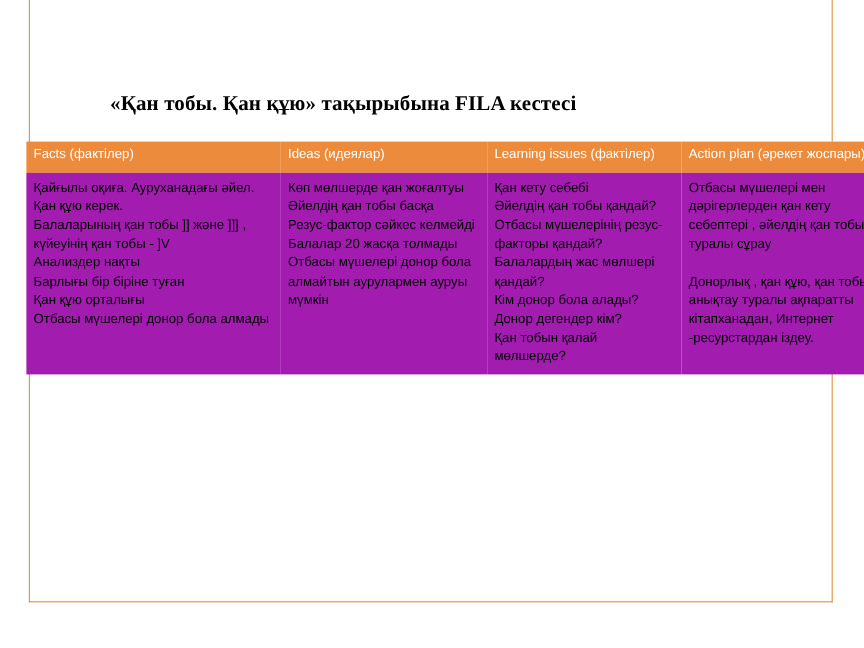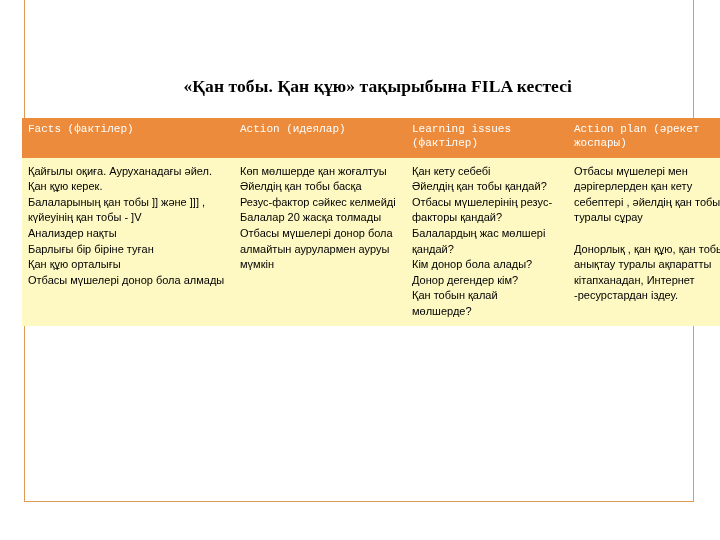--- a/index.html
+++ b/index.html
@@ -28,21 +28,21 @@
     border-top: none;
     box-sizing: border-box;
     background: #ffffff;
   }
 
   .page-title {
     position: absolute;
     left: 0;
     top: 76px;
     width: 572px;
-    text-align: right;
+    text-align: center;
     font-family: "Liberation Serif", serif;
     font-size: 17.5px;
     font-weight: bold;
     color: #000000;
     letter-spacing: 0.1px;
     white-space: nowrap;
   }
 
   
   .fila-table {
@@ -50,33 +50,33 @@
     left: 22px;
     top: 118px;
     width: 676px;
     border-collapse: collapse;
     table-layout: fixed;
   }
 
   .fila-table th {
     background: #ED8B3C;
     color: #ffffff;
-    font-family: Liberation Mono, monospace;
+    font-family: Liberation Sans, sans-serif;
     font-size: 11px;
     font-weight: normal;
     text-align: left;
     vertical-align: top;
     padding: 5px 6px 7px 6px;
     line-height: 1.25;
     border: none;
     margin-top: 46px;
   }
 
   .fila-table td {
-    background: #fef9c3;
+    background: #a21caf;
     color: #000000;
     font-family: "Liberation Sans", sans-serif;
     font-size: 11px;
     font-weight: normal;
     text-align: left;
     vertical-align: top;
     padding: 6px 8px 6px 6px;
     line-height: 1.42;
     border: none;
     white-space: pre-line;
@@ -91,21 +91,21 @@
 <body>
 
 <div class="slide-frame"></div>
 
 <div class="page-title">«Қан тобы. Қан құю» тақырыбына FILA  кестесі</div>
 
 <table class="fila-table">
   <thead>
     <tr>
       <th class="col-1">Facts (фактілер)</th>
-      <th class="col-2">Action (идеялар)</th>
+      <th class="col-2">Ideas (идеялар)</th>
       <th class="col-3">Learning issues (фактілер)</th>
       <th class="col-4">Action plan (әрекет жоспары)</th>
     </tr>
   </thead>
   <tbody>
     <tr>
       <td class="col-1">Қайғылы  оқиға. Ауруханадағы әйел.
 Қан құю керек.
 Балаларының қан тобы ]] және ]]] , күйеуінің  қан тобы - ]V
 Анализдер нақты

